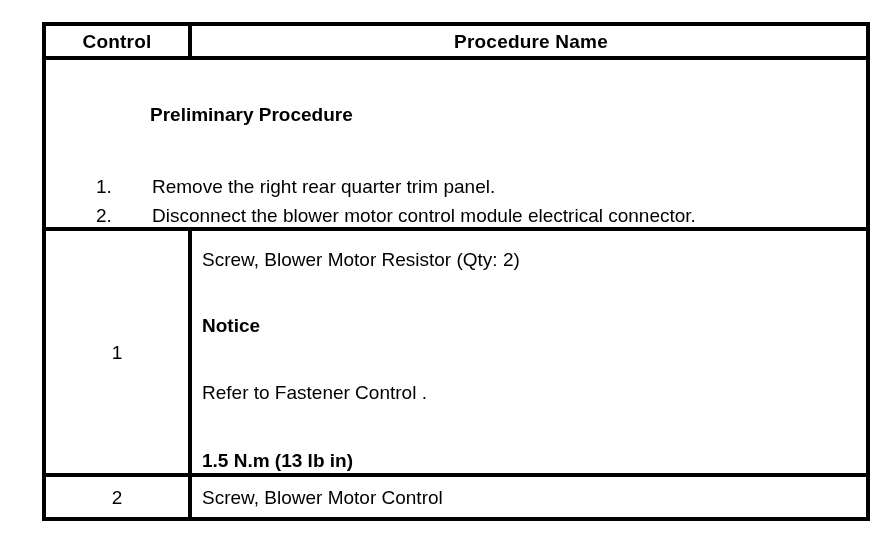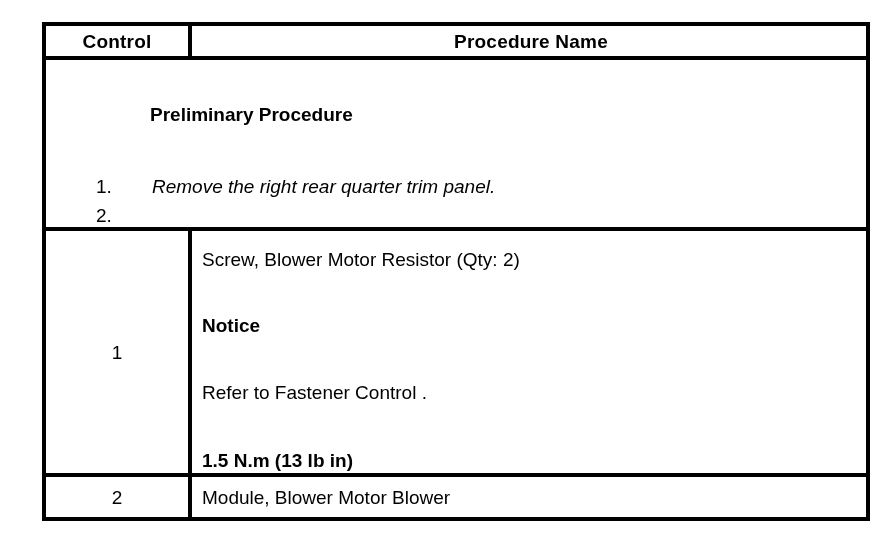--- a/index.html
+++ b/index.html
@@ -100,21 +100,20 @@
     position: absolute;
     left: 50px;            
     top: 0;
     font-size: 19px;
   }
   .prelim-txt {
     position: absolute;
     left: 106px;           
     top: 0;
     font-size: 19px;
-    font-style: italic;
   }
 
   
   #row-1 {
     height: 246px;         
     border-bottom: 4px solid #000000;
   }
   #row-1 .cell-num {
     position: absolute;
     left: 0;
@@ -202,20 +201,21 @@
   <div class="row" id="prelim-row">
     <div id="prelim-title">Preliminary Procedure</div>
 
     <div id="prelim-list">
       <div class="prelim-item">
         <span class="prelim-num">1.</span>
         <span class="prelim-txt">Remove the right rear quarter trim panel.</span>
       </div>
       <div class="prelim-item">
         <span class="prelim-num">2.</span>
+        <span class="prelim-txt">Disconnect the blower motor control module electrical connector.</span>
       </div>
     </div>
   </div>
 
   <div class="row" id="row-1">
     <div class="cell-num">
       <span class="num-text">1</span>
     </div>
     <div class="cell-body">
       <div class="body-line" id="line-screw">Screw, Blower Motor Resistor (Qty: 2)</div>
@@ -223,17 +223,17 @@
       <div class="body-line" id="line-refer">Refer to Fastener Control .</div>
       <div class="body-line bold" id="line-torque">1.5 N.m (13 lb in)</div>
     </div>
   </div>
 
   <div class="row" id="row-2">
     <div class="cell-num">
       <span class="num-text">2</span>
     </div>
     <div class="cell-body">
-      <span>Module, Blower Motor Blower</span>
+      <span>Screw, Blower Motor Control</span>
     </div>
   </div>
 
 </div>
 
 </body></html>

